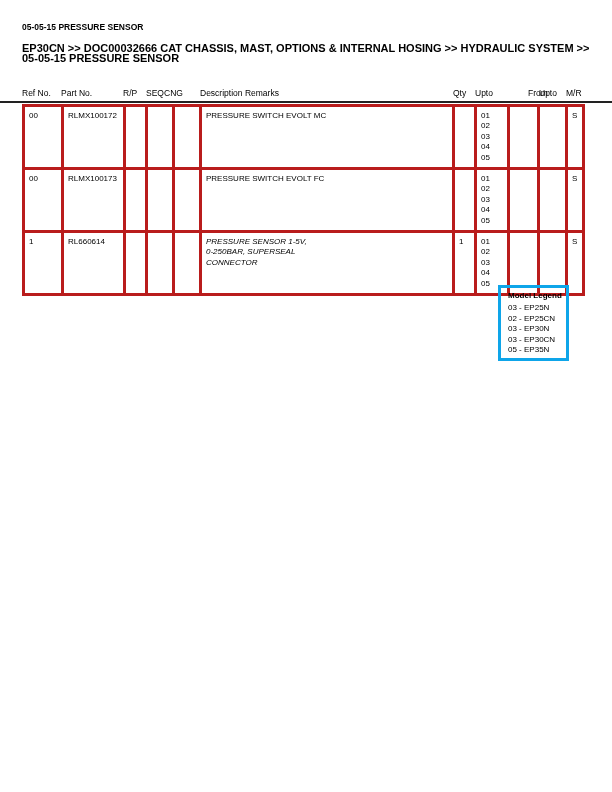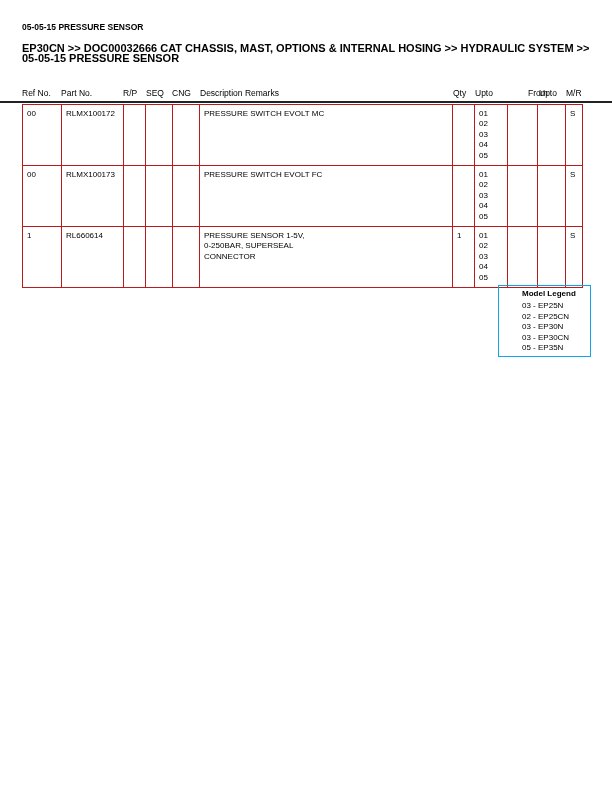--- a/index.html
+++ b/index.html
@@ -3,37 +3,37 @@
 <meta charset="utf-8">
 <style>
   html, body { margin:0; padding:0; background:#ffffff; }
   body { width:612px; height:792px; position:relative; overflow:hidden;
          font-family:"Liberation Sans", sans-serif; color:#000; }
   .title { position:absolute; left:22px; top:22px; font-size:8.5px; font-weight:bold;text-align:center; }
   .breadcrumb { position:absolute; left:22px; top:43px; width:570px; font-size:11px; font-weight:bold; line-height:10px; }
   .hdr { position:absolute; top:88px; font-size:8.5px; font-weight:normal; }
   .hline { position:absolute; left:0; top:101px; width:612px; height:2px; background:#222; }
   .tbl { position:absolute; left:22px; top:104px; border-collapse:collapse; font-size:8px; }
-  .tbl td { border:1px solid #b91c1c; vertical-align:top; padding:4px 4px; line-height:10.4px; height:44px; }
+  .tbl td { border:3px solid #b91c1c; vertical-align:top; padding:4px 4px; line-height:10.4px; height:44px; }
   .tbl tr { height:57px; }
-  .legend { position:absolute; left:498px; top:285px; width:93px; border:1px solid #0ea5e9; padding:3px 0 3px 23px;
+  .legend { position:absolute; left:498px; top:285px; width:71px; border:3px solid #0ea5e9; padding:3px 0 3px 7px;
             font-size:8px; line-height:10.4px; box-sizing:border-box; }
   .legend .lt { font-weight:bold; margin-bottom:2px; }
 </style>
 </head>
 <body>
 
 <div class="title">05-05-15 PRESSURE SENSOR</div>
 <div class="breadcrumb">EP30CN &gt;&gt; DOC00032666 CAT CHASSIS, MAST, OPTIONS &amp; INTERNAL HOSING &gt;&gt; HYDRAULIC SYSTEM &gt;&gt; 05-05-15 PRESSURE SENSOR</div>
 
 <div class="hdr" style="left:22px">Ref No.</div>
 <div class="hdr" style="left:61px">Part No.</div>
 <div class="hdr" style="left:123px">R/P</div>
 <div class="hdr" style="left:146px">SEQ</div>
-<div class="hdr" style="left:172px">CNG</div>
+<div class="hdr" style="left:164px">CNG</div>
 <div class="hdr" style="left:200px">Description Remarks</div>
 <div class="hdr" style="left:453px">Qty</div>
 <div class="hdr" style="left:475px">Upto</div>
 <div class="hdr" style="left:528px">From</div>
 <div class="hdr" style="left:539px">Upto</div>
 <div class="hdr" style="left:566px">M/R</div>
 <div class="hline"></div>
 
 <table class="tbl">
   <colgroup>
@@ -87,21 +87,21 @@
         <td></td>
         <td></td>
         <td>S</td>
       </tr>
       <tr>
         <td>1</td>
         <td>RL660614</td>
         <td></td>
         <td></td>
         <td></td>
-        <td style="white-space: pre-line;">PRESSURE SENSOR 1-5V,
+        <td style="white-space: pre-line; font-style: italic;">PRESSURE SENSOR 1-5V,
 0-250BAR, SUPERSEAL
 CONNECTOR</td>
         <td>1</td>
         <td>
           <div>01</div>
           <div>02</div>
           <div>03</div>
           <div>04</div>
           <div>05</div>
         </td>

